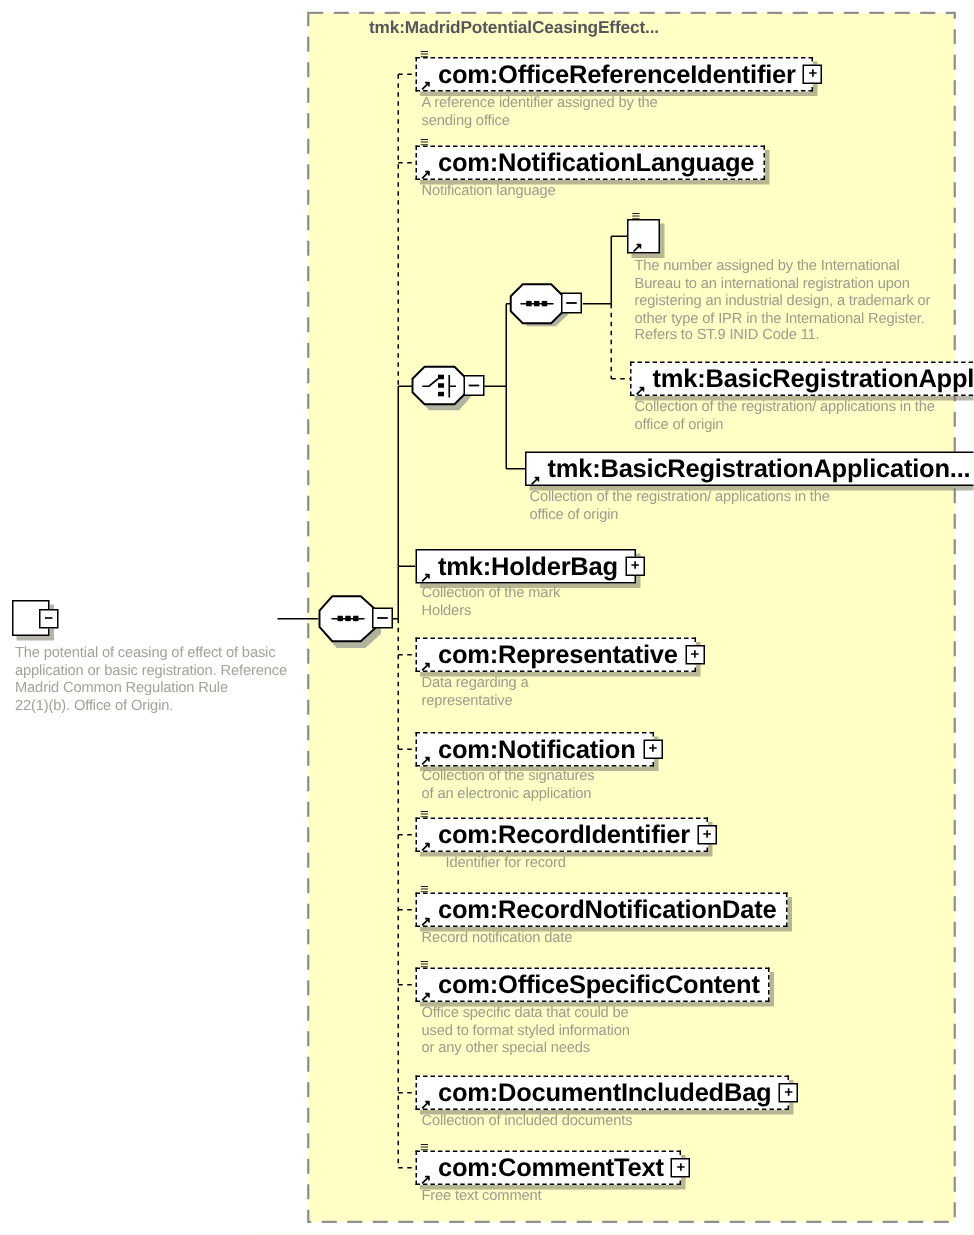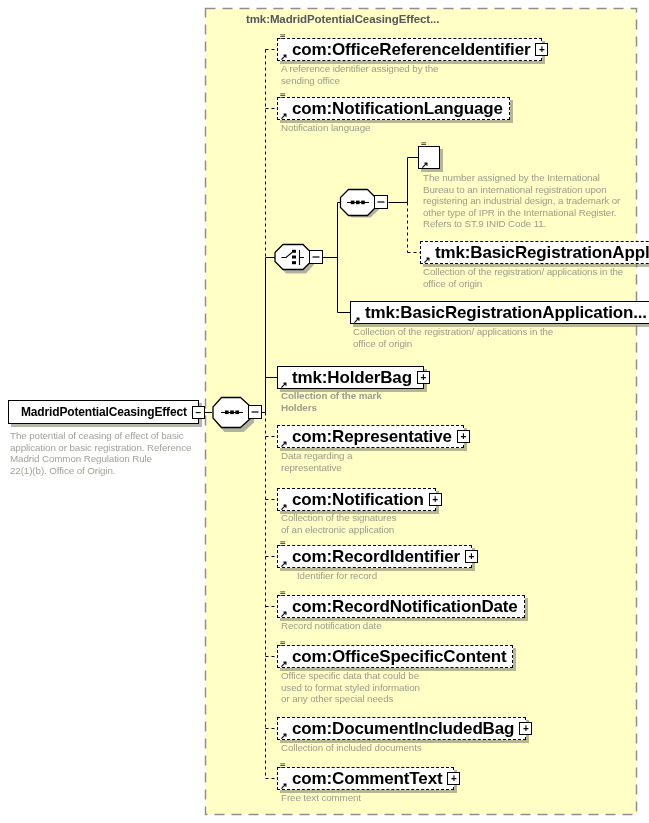--- a/index.html
+++ b/index.html
@@ -123,21 +123,20 @@
     <g>
       <rect x="374.5" y="195.5" width="13" height="13" fill="#fff" stroke="#000"></rect>
       <path d="M377.5,202 H384.5" stroke="#000" stroke-width="1.2"></path>
     </g>
   </g>
 </svg>
 
 <div id="panel-title">tmk:MadridPotentialCeasingEffect...</div>
 
 <div class="ebox root" style="left:8px;top:400px;">
-  <span class="ename">MadridPotentialCeasingEffect</span>
   <span class="minusbox">−</span>
 </div>
 <div class="anno on-white" style="left:10px;top:430px;width:205px;">The potential of ceasing of effect of basic
 application or basic registration. Reference
 Madrid Common Regulation Rule
 22(1)(b). Office of Origin.</div>
 
 <div class="ebox dashed" style="left:277px;top:38px;">
   <span class="mini-lines">≡</span>
   <span class="mini-arrow">↗</span>
@@ -178,21 +177,21 @@
   <span class="plusbox">+</span>
 </div>
 <div class="anno" style="left:353px;top:326px;width:215px;">Collection of the registration/ applications in the
 office of origin</div>
 
 <div class="ebox" style="left:277px;top:366px;">
   <span class="mini-arrow">↗</span>
   <span class="ename">tmk:HolderBag</span>
   <span class="plusbox">+</span>
 </div>
-<div class="anno" style="left:281px;top:390px;width:150px;font-weight:bold;">Collection of the mark
+<div class="anno" style="left:281px;top:390px;width:150px;">Collection of the mark
 Holders</div>
 
 <div class="ebox dashed" style="left:277px;top:425px;">
   <span class="mini-arrow">↗</span>
   <span class="ename">com:Representative</span>
   <span class="plusbox">+</span>
 </div>
 <div class="anno" style="left:281px;top:450px;width:150px;">Data regarding a
 representative</div>
 

